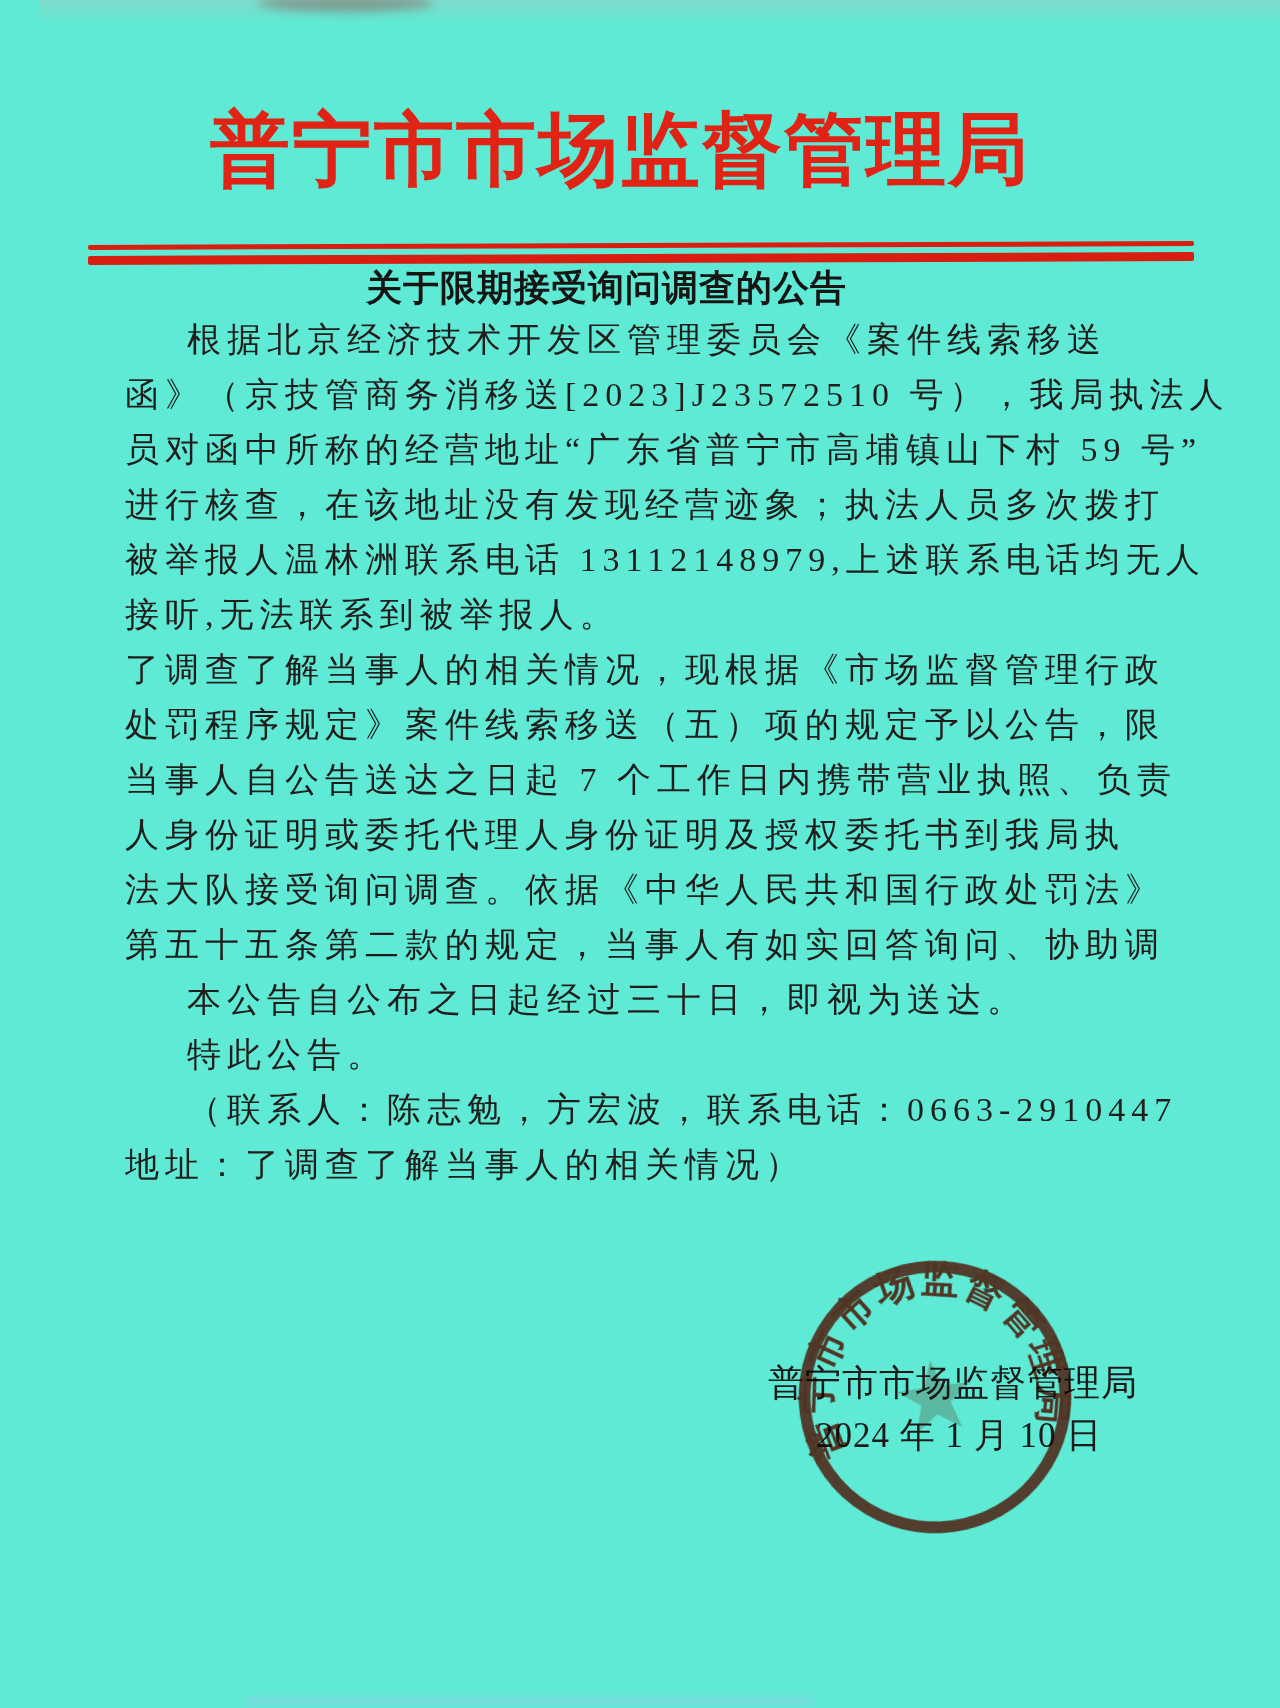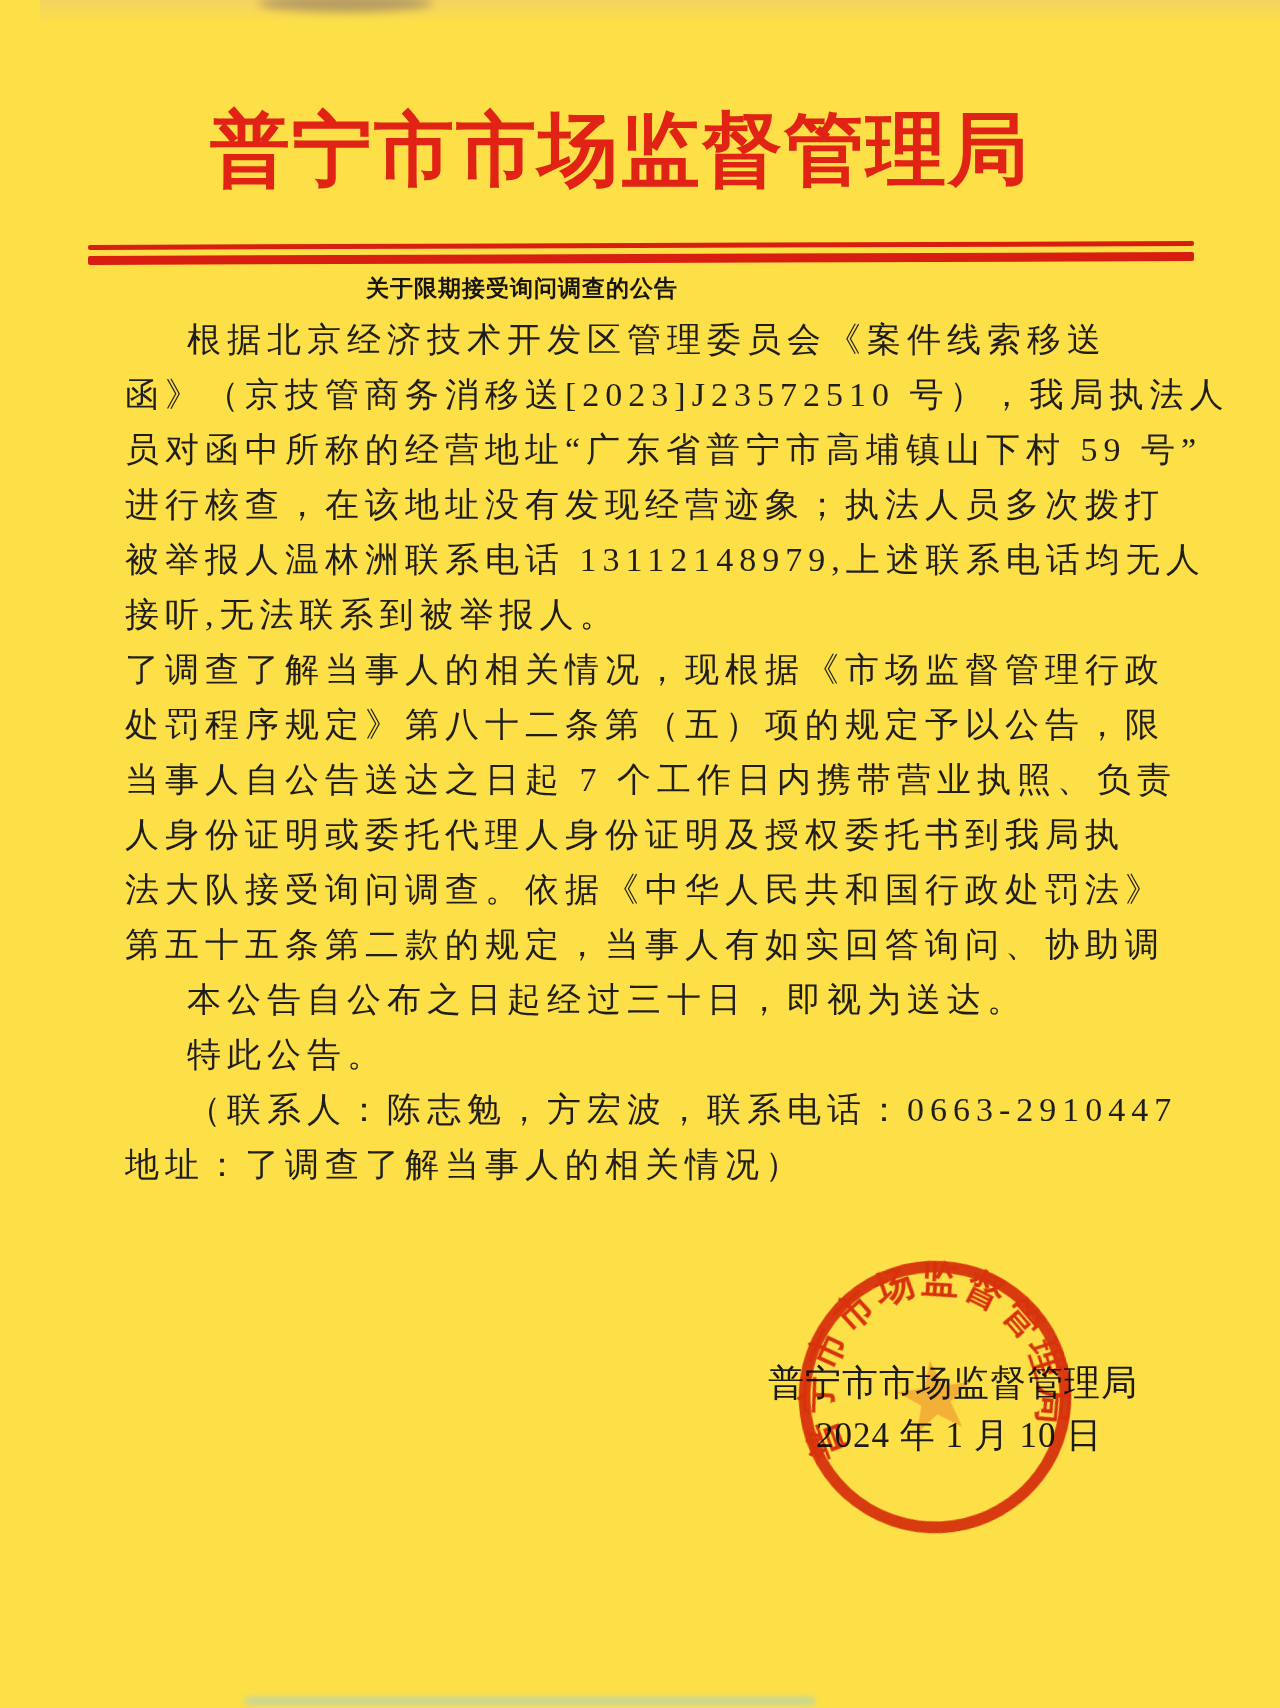--- a/index.html
+++ b/index.html
@@ -1,21 +1,21 @@
 <!DOCTYPE html>
 <html><head>
 <meta charset="utf-8">
 <style>
   html, body { margin: 0; padding: 0; background: #ffffff; }
 
   .page {
     position: relative;
     width: 1280px;
     height: 1708px;
-    background: #fde047;
+    background: #5eead4;
     overflow: hidden;
     font-family: "Liberation Serif", "DejaVu Serif", serif;
   }
 
   
   .smudge-top {
     position: absolute; left: 258px; top: -6px;
     width: 175px; height: 18px;
     background: #6a5e55; border-radius: 50%;
     filter: blur(5px); opacity: .55;
@@ -45,21 +45,21 @@
   }
 
   
   .double-rule { position: absolute; left: 88px; right: 86px; top: 243px; }
   .rule-thin  { height: 5px; background: #d81e10; border-radius: 2px; transform: rotate(-0.2deg); }
   .rule-thick { height: 9px; background: #d81e10; border-radius: 2px; margin-top: 6px; transform: rotate(-0.2deg); }
 
   
   .doc-title {
     position: absolute; left: 366px; top: 266px; margin: 0;
-    font-size: 23px; line-height: 44px; font-weight: 700;
+    font-size: 36px; line-height: 44px; font-weight: 700;
     letter-spacing: 1px; color: #161514;
     font-family: "Liberation Sans", "DejaVu Sans", sans-serif;
     white-space: nowrap;
   }
 
   
   .body-text {
     position: absolute; left: 125px; top: 312px; width: 1080px;
     font-size: 34px; color: #201e1d;
   }
@@ -118,21 +118,21 @@
   <h2 class="doc-title">关于限期接受询问调查的公告</h2>
 
   <div class="body-text">
     <div class="line indent">根据北京经济技术开发区管理委员会《案件线索移送</div>
     <div class="line">函》（京技管商务消移送[2023]J23572510 号），我局执法人</div>
     <div class="line">员对函中所称的经营地址“广东省普宁市高埔镇山下村 59 号”</div>
     <div class="line">进行核查，在该地址没有发现经营迹象；执法人员多次拨打</div>
     <div class="line">被举报人温林洲联系电话 13112148979,上述联系电话均无人</div>
     <div class="line">接听,无法联系到被举报人。</div>
     <div class="line">了调查了解当事人的相关情况，现根据《市场监督管理行政</div>
-    <div class="line">处罚程序规定》第八十二条第（五）项的规定予以公告，限</div>
+    <div class="line">处罚程序规定》案件线索移送（五）项的规定予以公告，限</div>
     <div class="line">当事人自公告送达之日起 7 个工作日内携带营业执照、负责</div>
     <div class="line">人身份证明或委托代理人身份证明及授权委托书到我局执</div>
     <div class="line">法大队接受询问调查。依据《中华人民共和国行政处罚法》</div>
     <div class="line">第五十五条第二款的规定，当事人有如实回答询问、协助调</div>
     <div class="line indent">本公告自公布之日起经过三十日，即视为送达。</div>
     <div class="line indent">特此公告。</div>
     <div class="line indent">（联系人：陈志勉，方宏波，联系电话：0663-2910447</div>
     <div class="line">地址：了调查了解当事人的相关情况）</div>
   </div>
 

